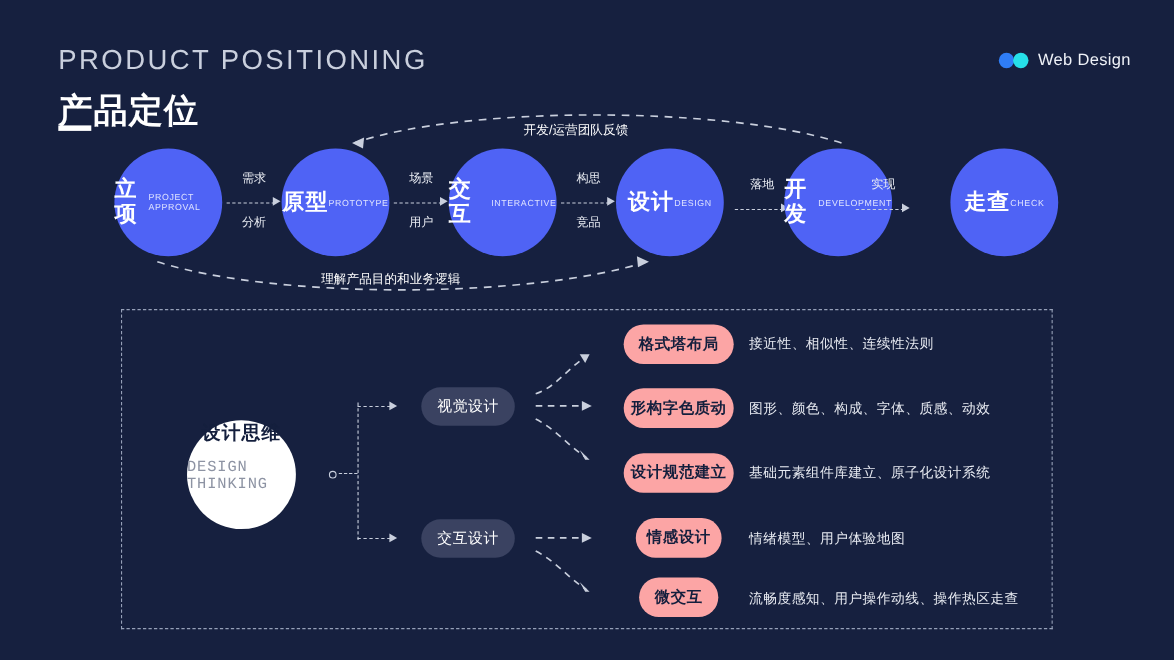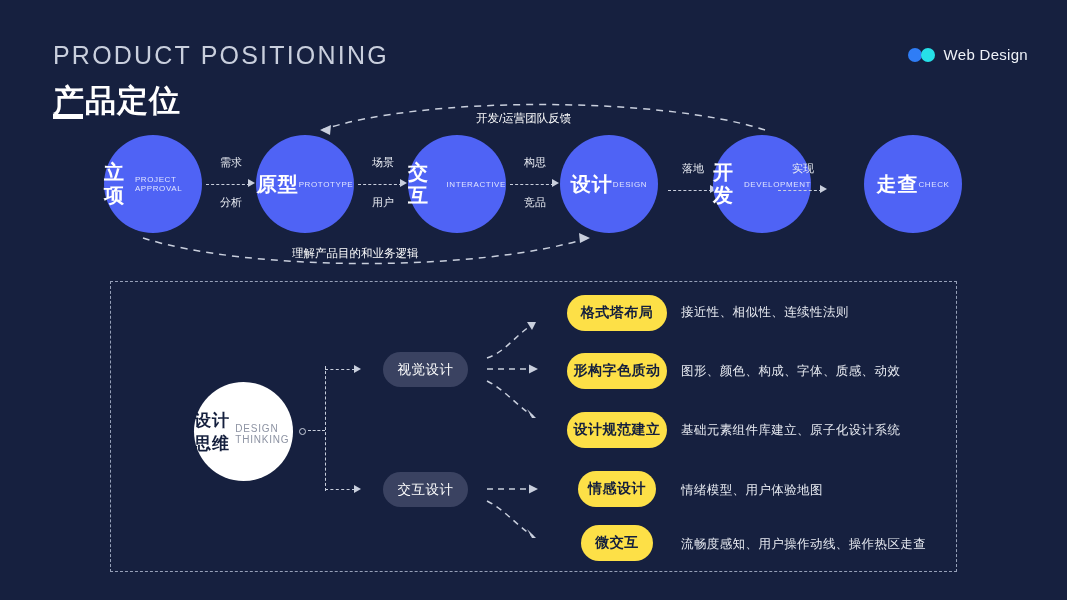--- a/index.html
+++ b/index.html
@@ -70,26 +70,26 @@
   .arc-bot-lbl { left:292px; top:246px;text-align:right; }
 
   
   .panel {
     position:absolute; left:110px; top:281px; width:847px; height:291px;
     border:1.4px dashed #96a0b8;
   }
 
   
   .think {
-    position:absolute; left:194px; top:382px; width:99px; height:99px;
+    position:absolute; left:170px; top:382px; width:99px; height:99px;
     border-radius:50%; background:#ffffff;
-    display:flex; flex-direction:row; align-items:center; justify-content:flex-start;
+    display:flex; flex-direction:column; align-items:center; justify-content:flex-start;
   }
   .think .cn { font-size:17px; font-weight:bold; color:#141f3d; letter-spacing:1px; }
-  .think .en { font-size:10px; color:#8d93a3; letter-spacing:.8px; margin-top:5px; }
+  .think .en { font-size:14px; color:#8d93a3; letter-spacing:.8px; margin-top:12px;font-family:Liberation Mono, monospace; }
 
   .hub-dot {
     position:absolute; left:299px; top:428px; width:7px; height:7px;
     border:1.3px solid #c9cfdd; border-radius:50%; background:transparent;
   }
   .hub-stub {
     position:absolute; left:308px; top:430px; width:17px; height:0;
     border-top:1.5px dashed #c9cfdd;
   }
   .hub-v {
@@ -112,21 +112,21 @@
     background:#3a4261;
     display:flex; align-items:center; justify-content:center;
     font-size:13.5px; color:#ffffff; letter-spacing:.5px;
   }
   .branch.b1 { left:383px; top:352px; width:85px; }
   .branch.b2 { left:383px; top:472px; width:85px; }
 
   
   .leaf {
     position:absolute; height:36px; border-radius:19px;
-    background:#fde047; color:#141f3d;
+    background:#fca5a5; color:#141f3d;
     display:flex; align-items:center; justify-content:center;
     font-size:14px; font-weight:bold; letter-spacing:.5px;
   }
   .leaf-desc {
     position:absolute; font-size:12.5px; color:#e7eaf1; letter-spacing:.4px;
     white-space:nowrap;
   }
 
   svg.wires { position:absolute; inset:0; width:1067px; height:600px; pointer-events:none; }
 </style>

